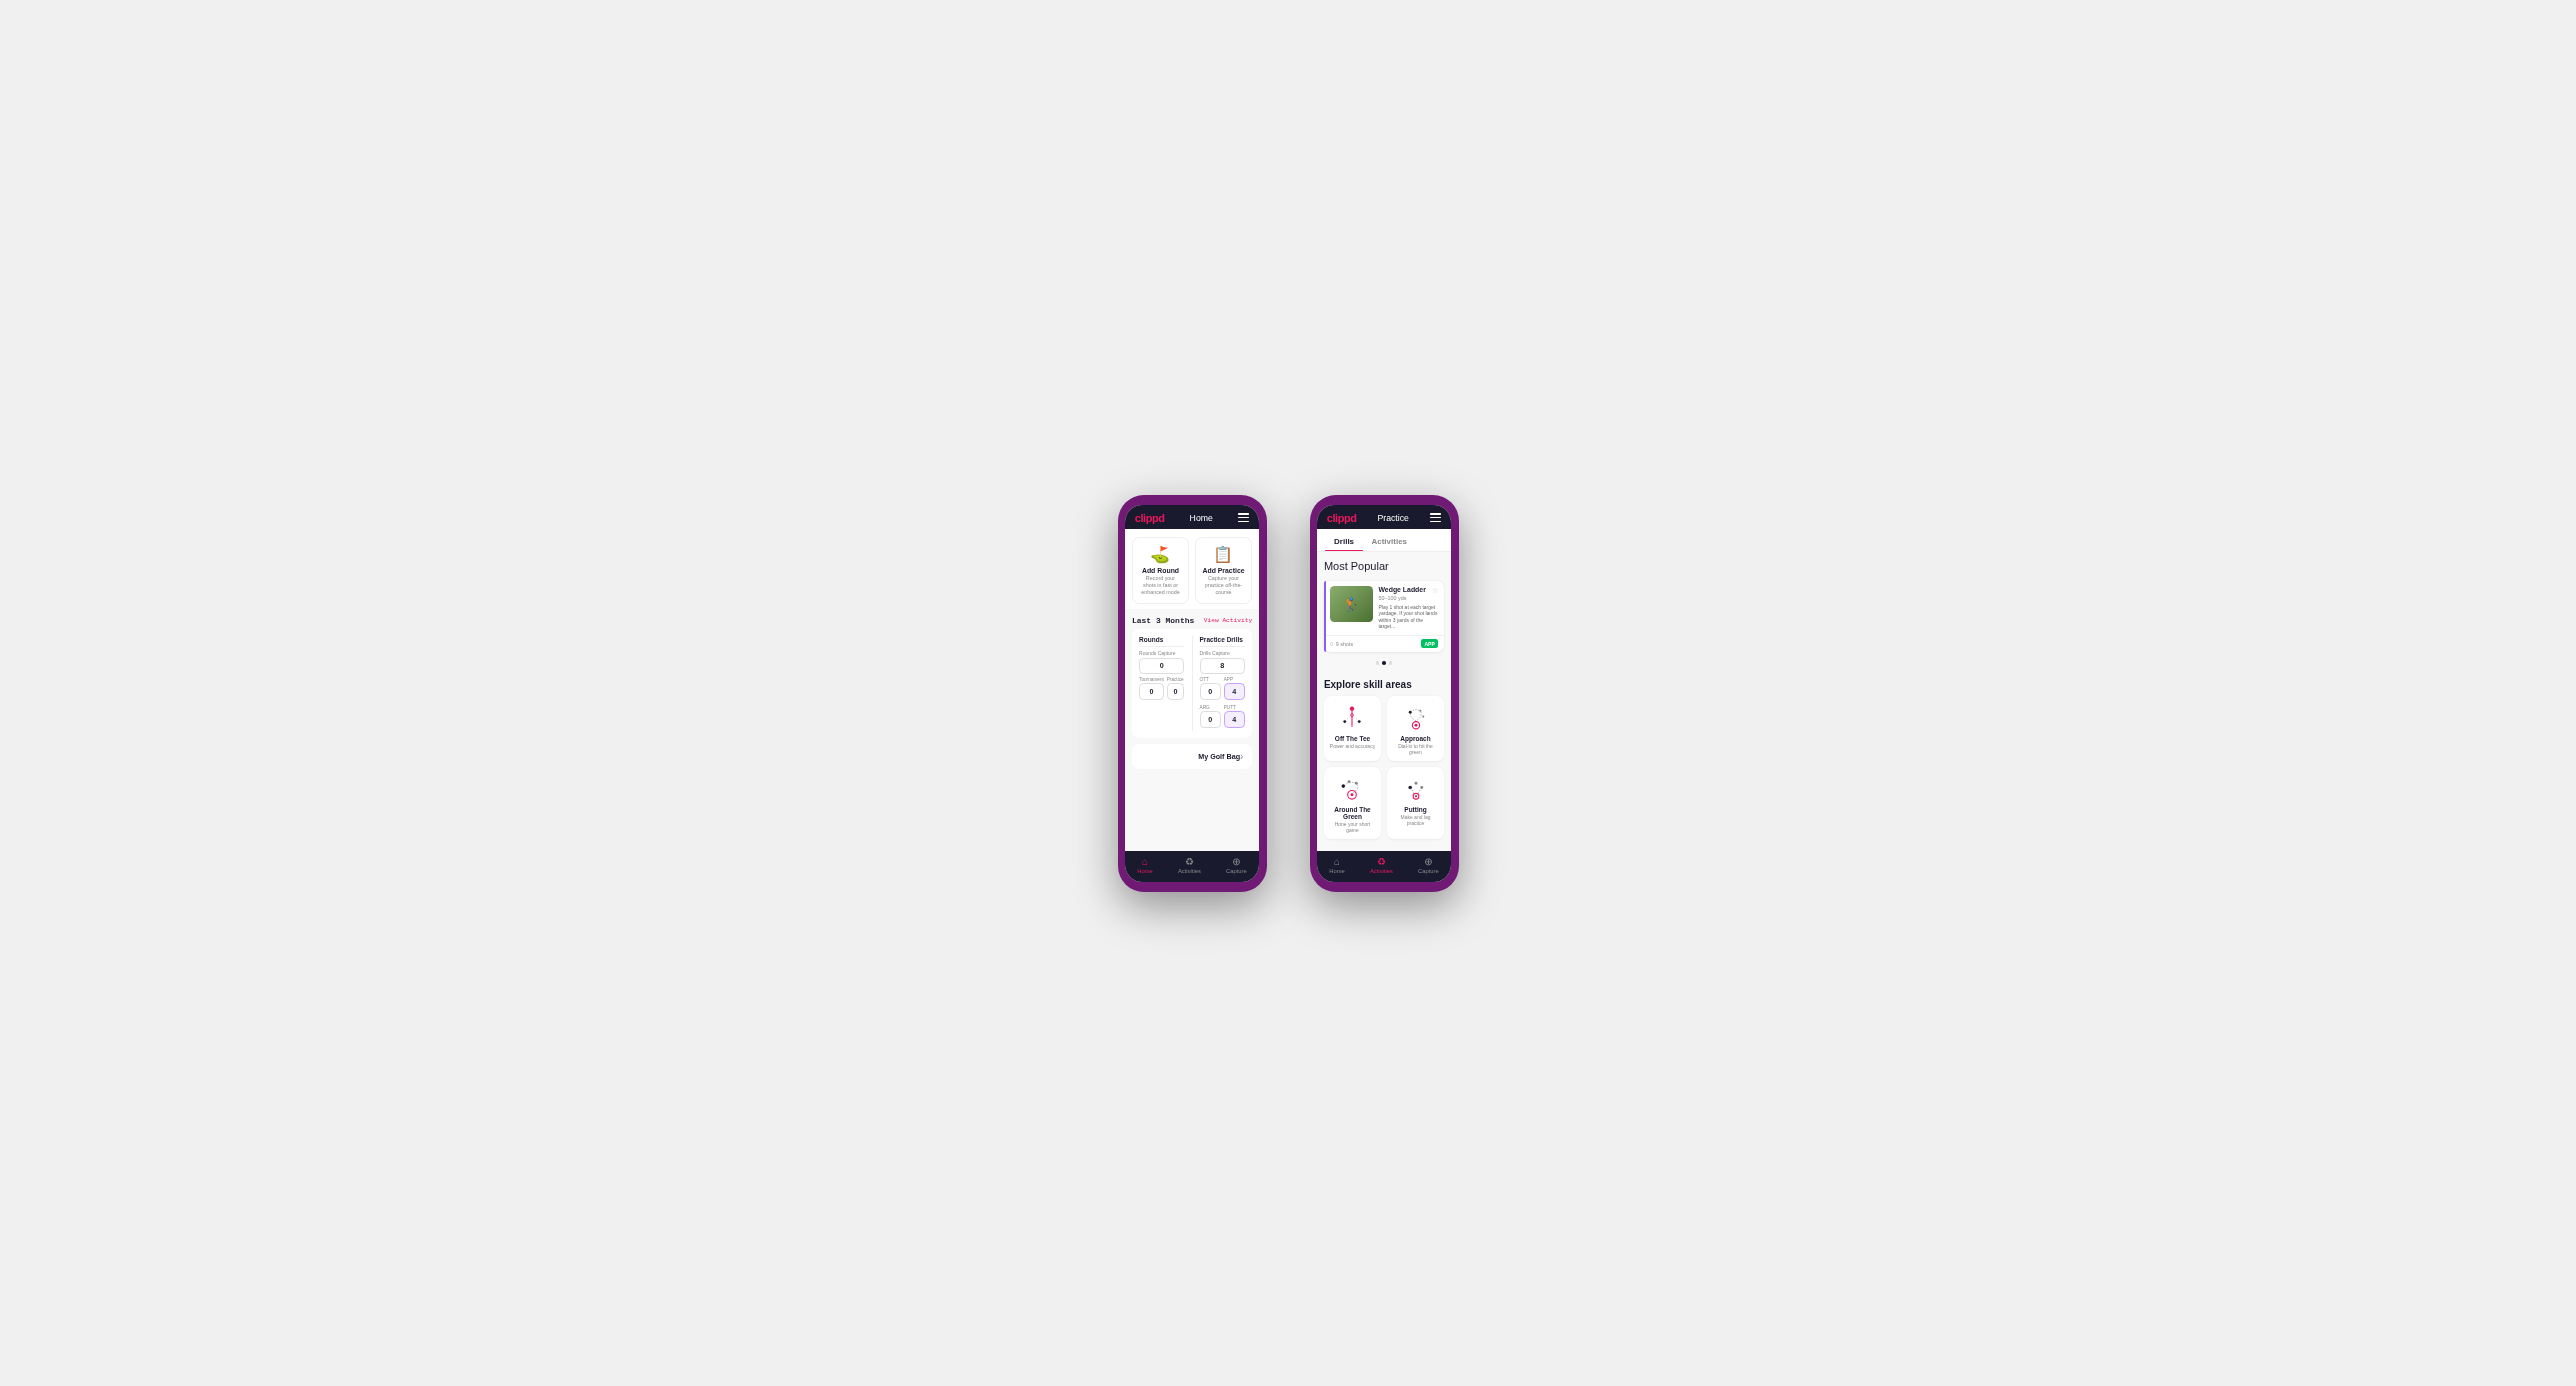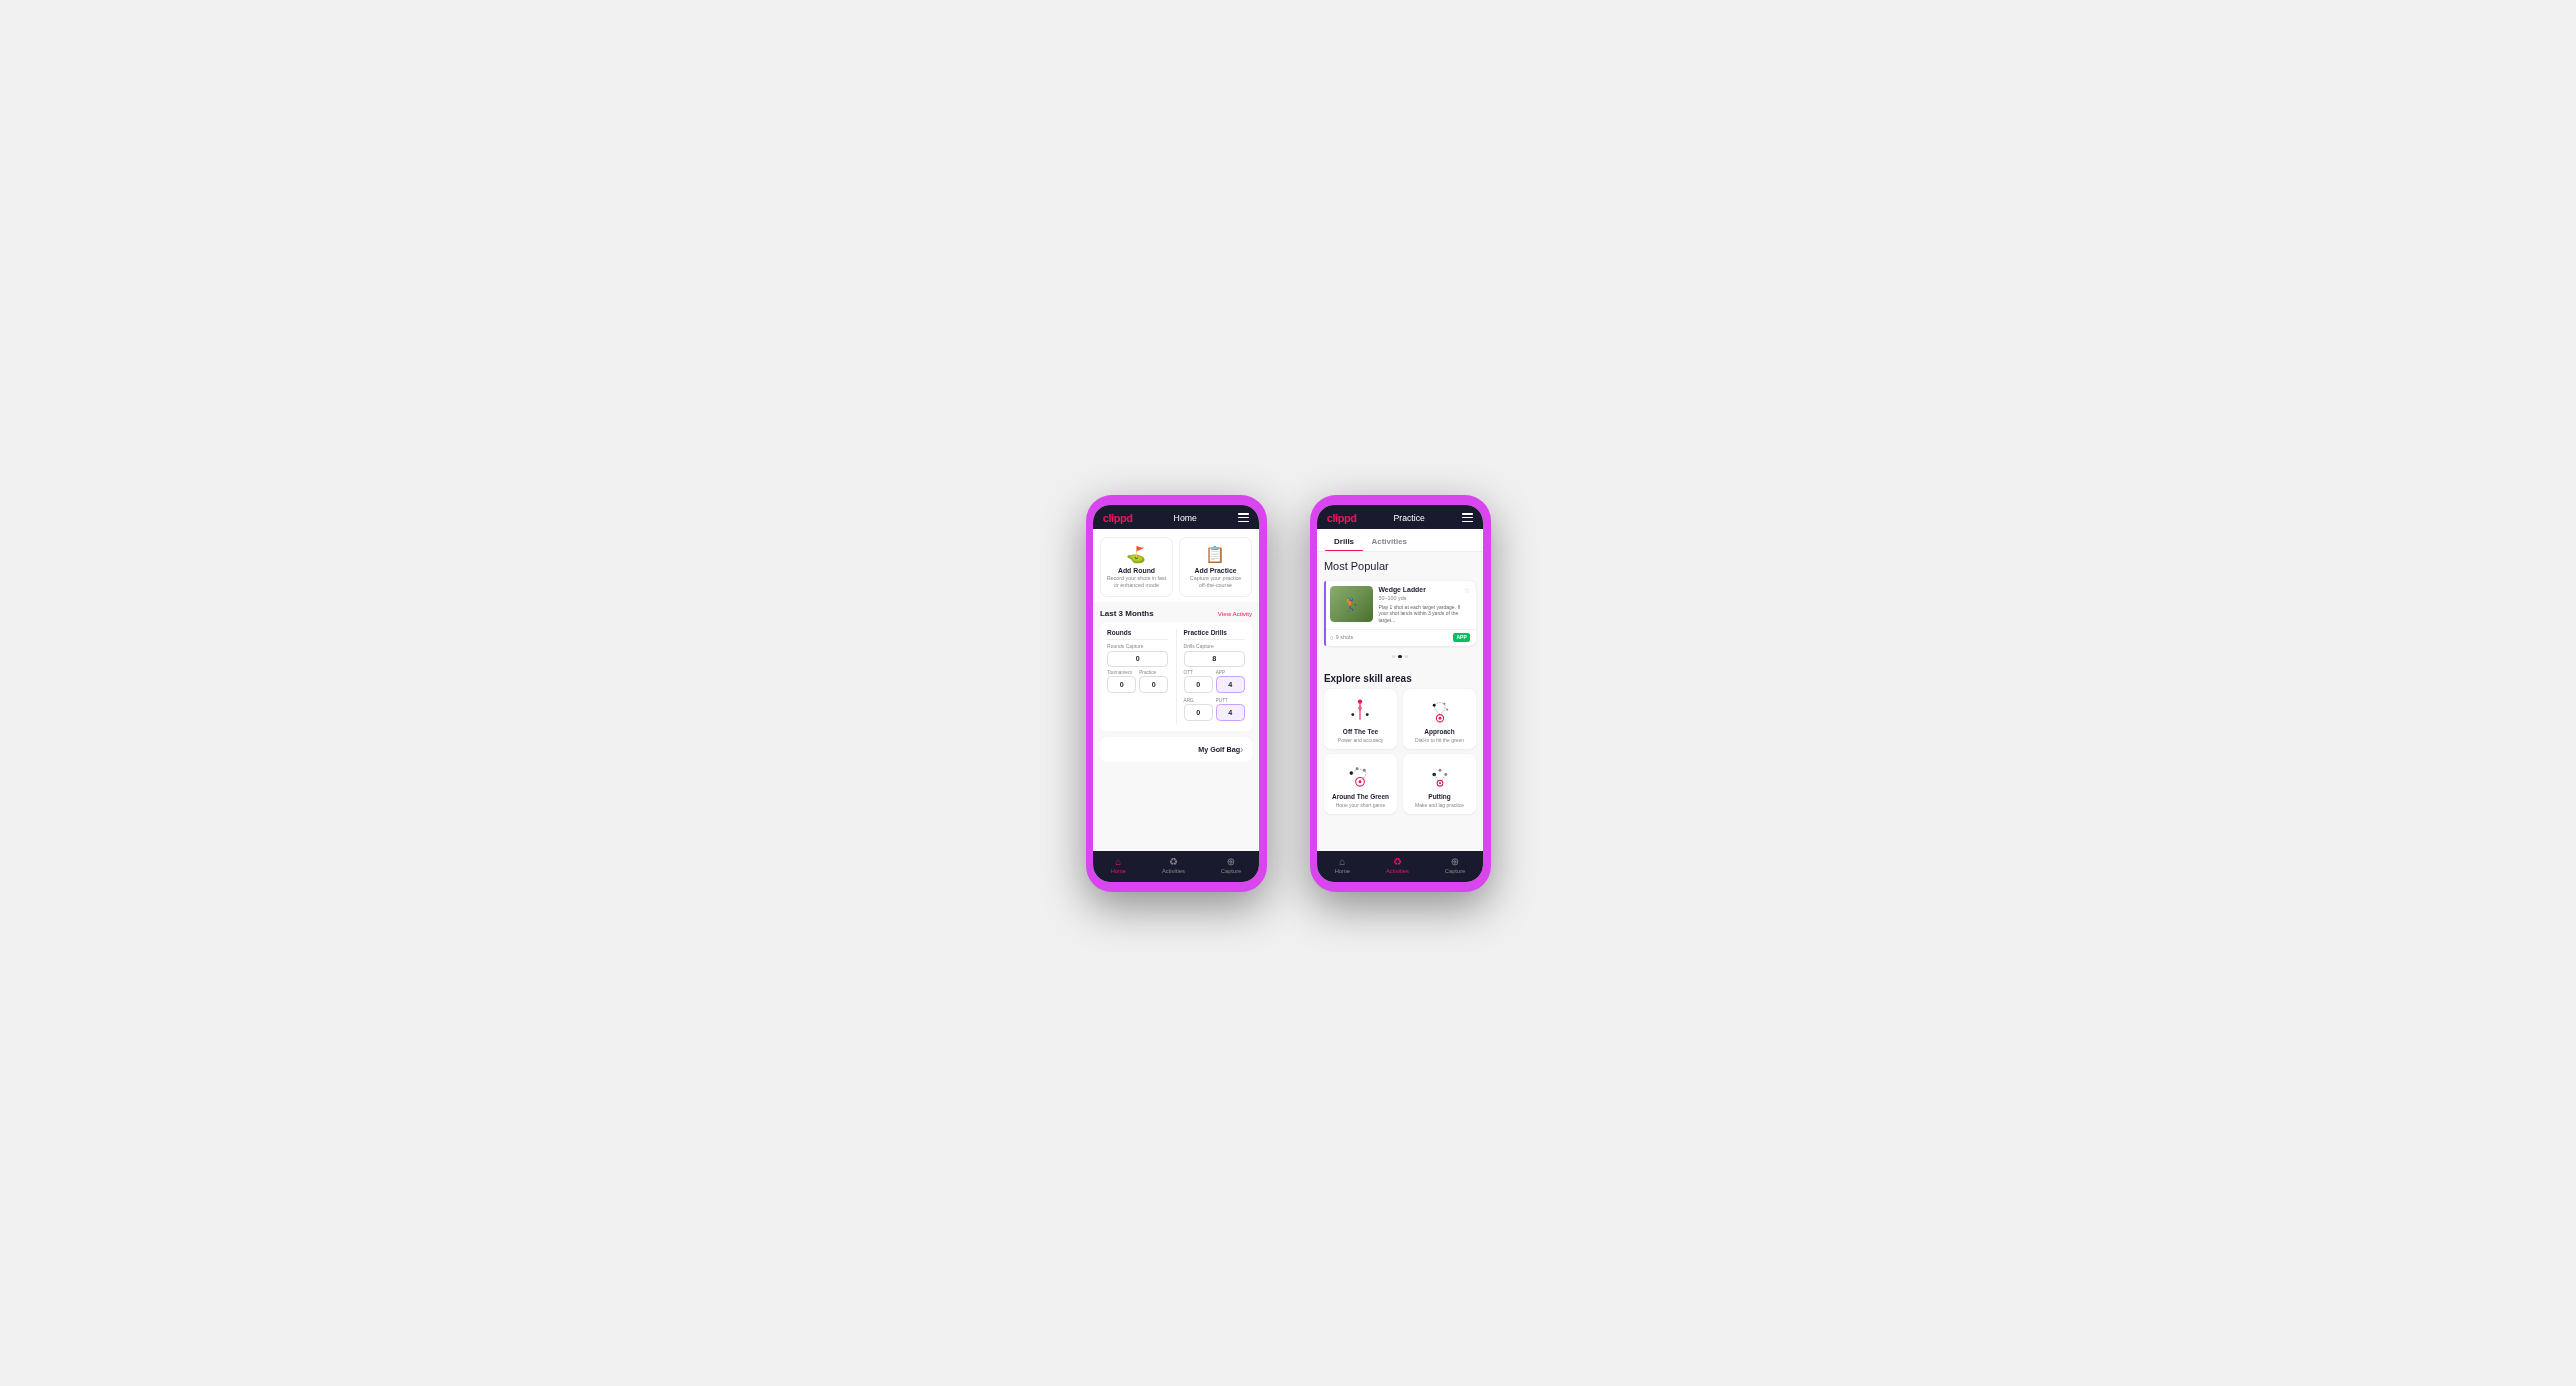--- a/index.html
+++ b/index.html
@@ -9,22 +9,22 @@
       justify-content: center;
       align-items: center;
       min-height: 100vh;
       font-family: -apple-system, BlinkMacSystemFont, 'Segoe UI', sans-serif;
       gap: 43px;
       padding: 29px;
     }
 
     
     .phone {
-      width: 181px;
-      background: #d946ef;
+      width: 149px;
+      background: #701a75;
       border-radius: 26px;
       padding: 10px 7.2px;
       box-shadow: 0 14.5px 43px rgba(0,0,0,0.4);
       position: relative;
     }
     .phone-screen {
       background: #fff;
       border-radius: 17.4px;
       overflow: hidden;
       height: 377px;
@@ -133,20 +133,21 @@
       color: #888;
       line-height: 1.3;
     }
 
     .section-header {
       display: flex;
       justify-content: space-between;
       align-items: center;
       padding: 7.2px 7.2px 4.3px;
       background: #f8f8f8;
+      font-family: Liberation Mono, monospace;
     }
     .section-title {
       font-size: 8px;
       font-weight: 700;
       color: #1a1a2e;
     }
     .view-link {
       font-size: 6.2px;
       color: #e8175d;
     }

